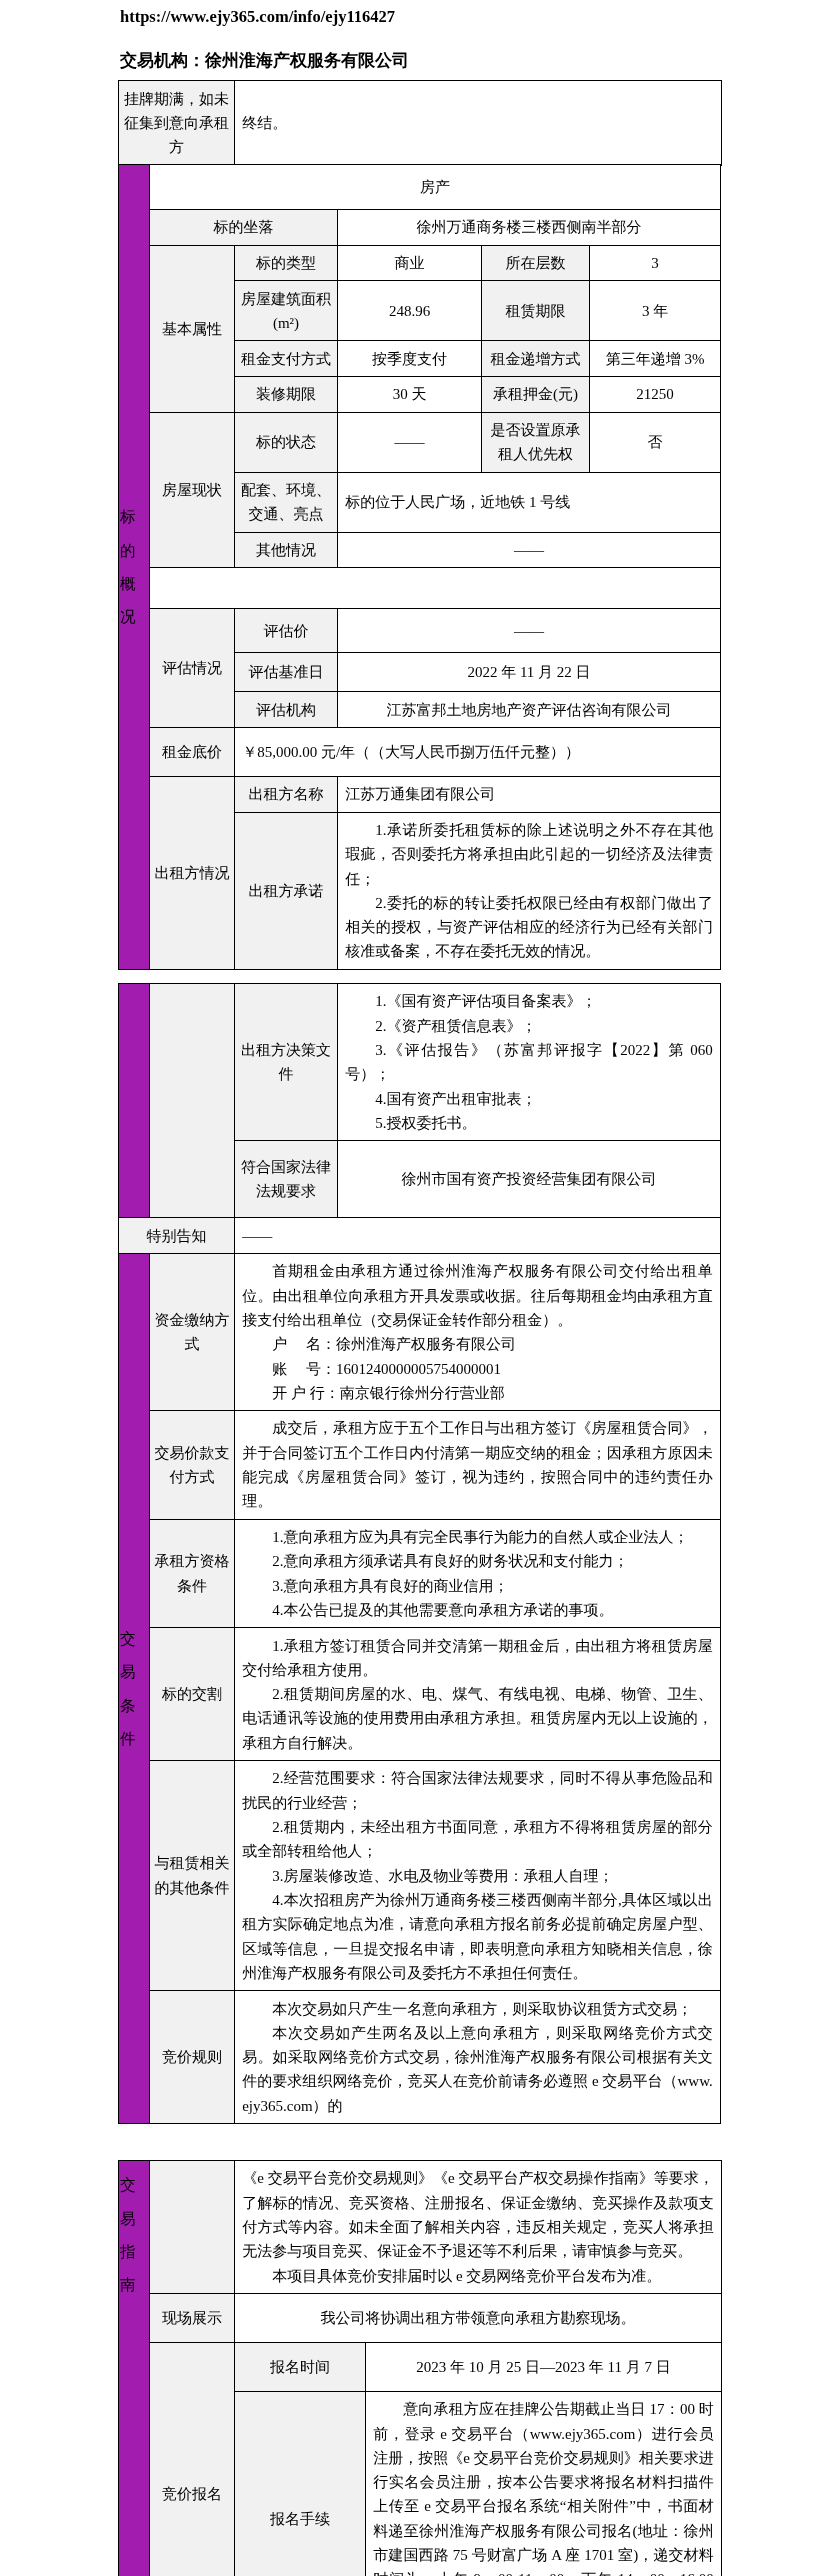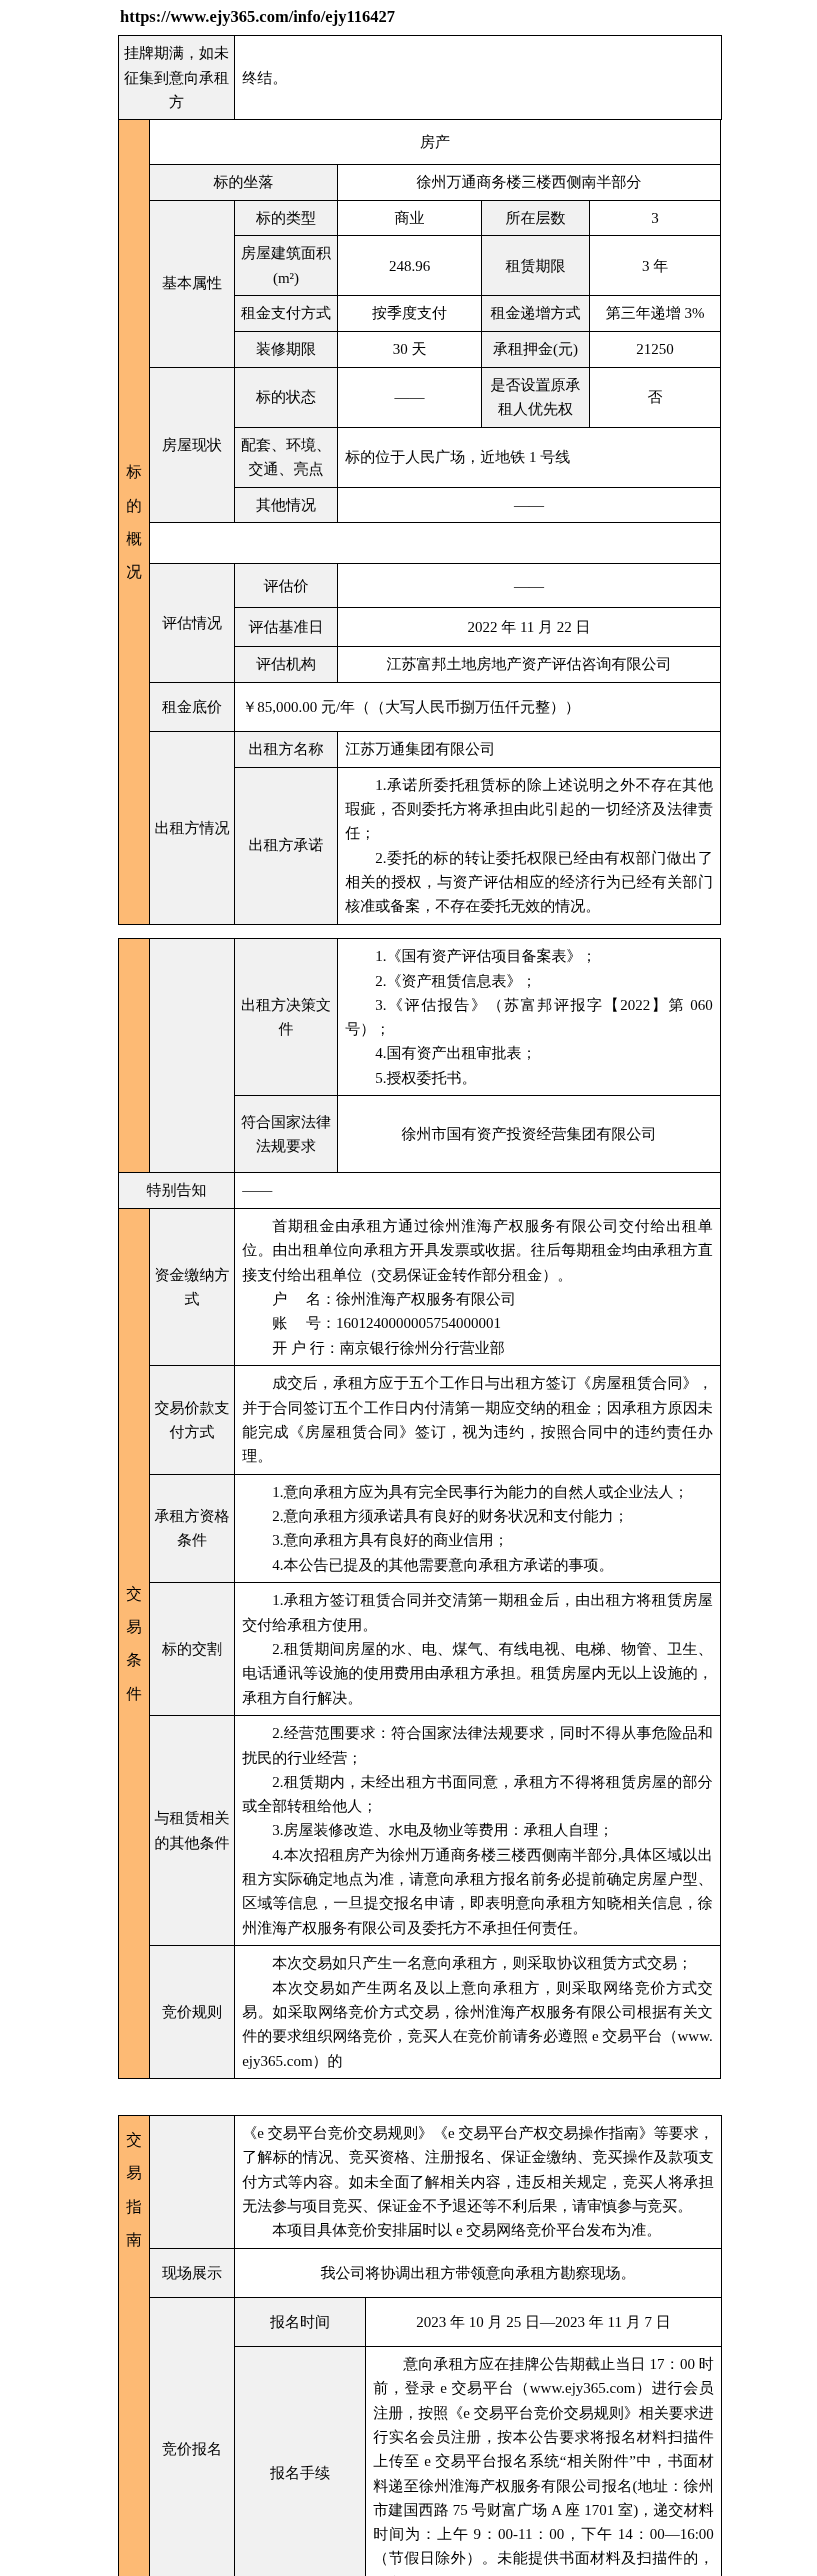--- a/index.html
+++ b/index.html
@@ -1,40 +1,41 @@
 <!DOCTYPE html>
 <html style="font-size:8.2px"><head>
 <meta charset="utf-8">
 <style>
   html,body{margin:0;padding:0;background:#ffffff;}
   body{width:818px;font-family:"Liberation Serif","DejaVu Serif",serif;color:#000;}
   .page{position:relative;width:818px;padding:7.2px 0 15.5px 0;}
   .doc-title{width:818px;text-align:center;font-size:18.5px;font-weight:bold;margin:7.2px 0 13.4px 0;}
-  .doc-url{margin:0 0 8px 120px;font-size:16.5px;font-weight:bold;letter-spacing:0px;}
+  .doc-url{margin:0 0 22px 120px;font-size:16.5px;font-weight:bold;letter-spacing:0px;}
   .doc-agency{margin:0 0 8.2px 120px;font-size:17px;font-weight:bold;}
   table{border-collapse:collapse;table-layout:fixed;margin-left:118px;width:603px;border:1.5px solid #000;}
   td{border:1px solid #000;font-size:15px;line-height:1.62;padding:5.2px 7.2px;vertical-align:middle;word-break:break-all;}
   td.lbl{background:#f1f1f1;text-align:center;padding:5.2px 4.1px;}
   td.plain{background:#ffffff;}
   td.ctr{text-align:center;}
-  td.side{background:#fdba74;text-align:center;vertical-align:middle;padding:0 1px;}
+  td.side{background:#a21caf;vertical-align:middle;padding:0 1px;}
   td.side span{display:inline-block;width:16px;word-break:break-all;line-height:2.15;font-size:15.5px;}
   td.side-top{vertical-align:top;padding-top:7.2px;}
   p{margin:0;text-indent:2em;text-align:justify;}
   p.noind{text-indent:0;}
   .gap-s{height:13.4px;}
   .gap-m{height:36px;}
   .tA2{margin-top:-1.5px;}
 </style>
 </head>
 <body>
 
 <div class="page">
 
   <div class="doc-url">https://www.ejy365.com/info/ejy116427</div>
+  <div class="doc-agency">交易机构：徐州淮海产权服务有限公司</div>
 
   <table>
     <colgroup>
         <col style="width:116px">
         <col style="width:193px">
         <col style="width:98px">
         <col style="width:196px">
       </colgroup>
     <tbody>
     <tr style="height:54px">

